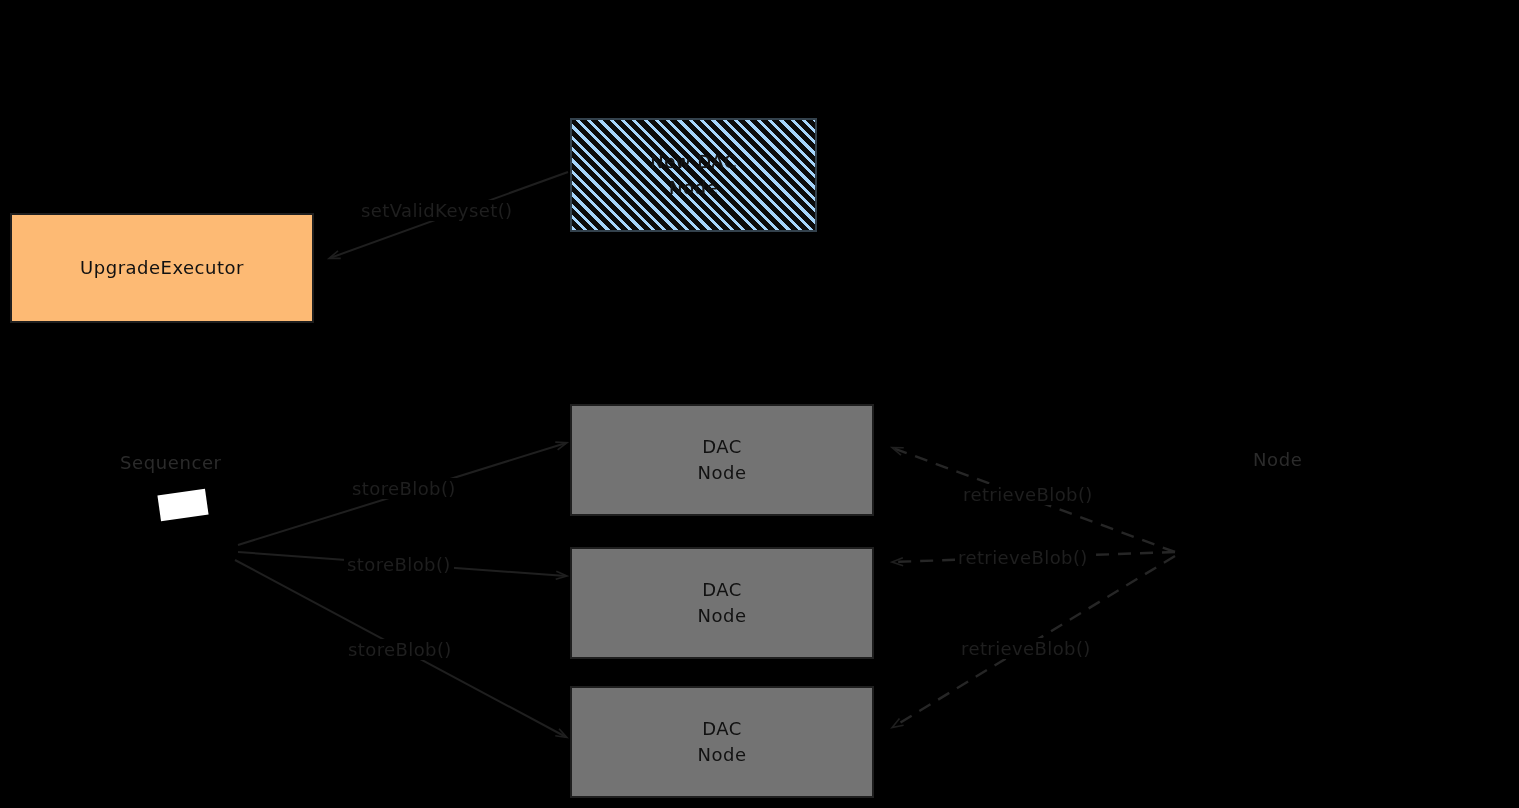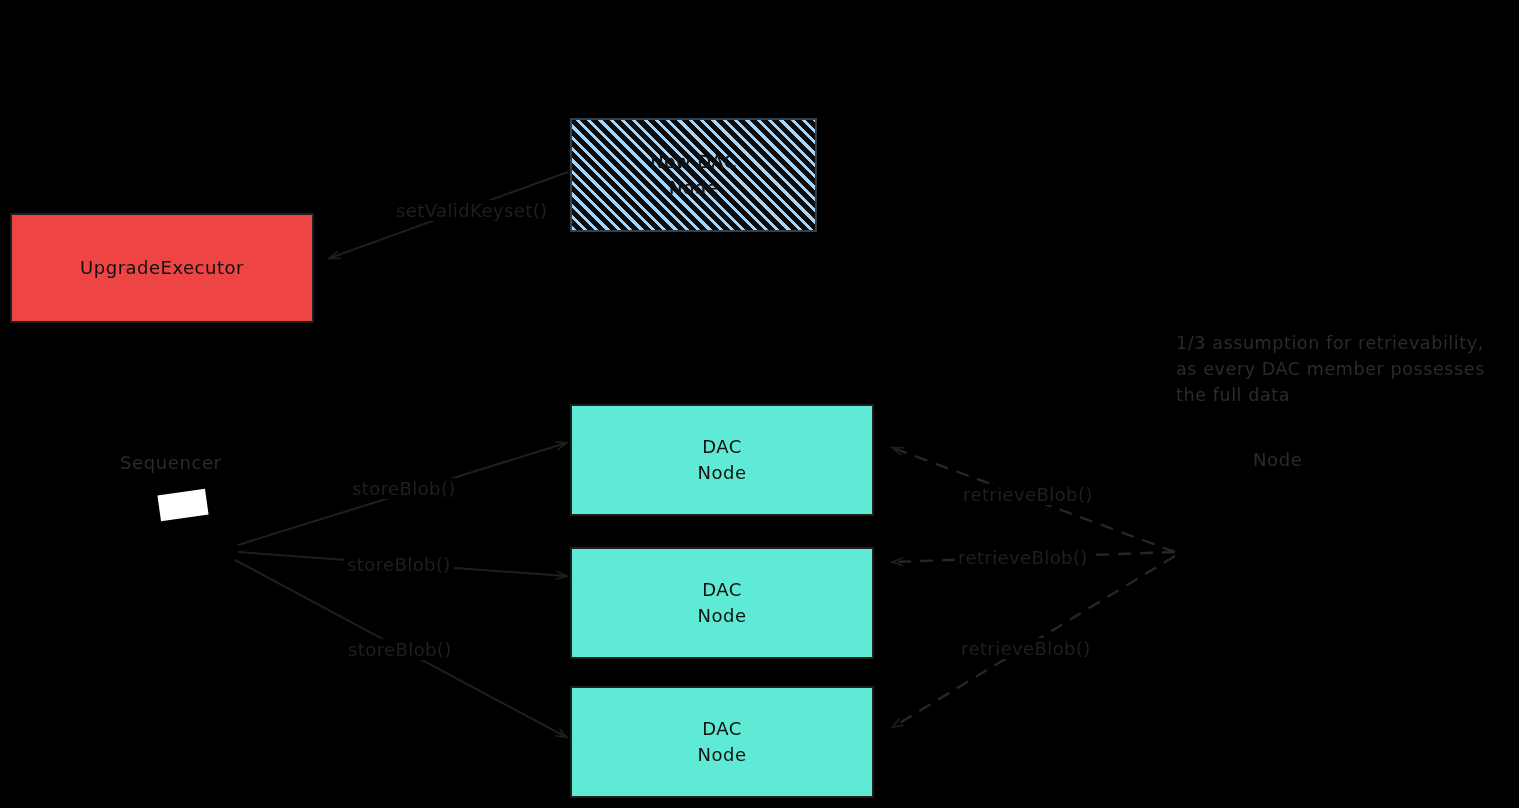--- a/index.html
+++ b/index.html
@@ -41,22 +41,22 @@
     display: flex;
     align-items: center;
     justify-content: center;
     text-align: center;
     color: #111111;
     font-size: 18px;
     line-height: 26px;
     letter-spacing: 0.5px;
     white-space: pre-line;
   }
-  .box-pink   { background: #ef4444; }
-  .box-blue   { background: #5eead4; }
+  .box-pink   { background: #fdba74; }
+  .box-blue   { background: #737373; }
   .box-hatch  {
     background-color: #0b0b0b;
     background-image: repeating-linear-gradient(
         45deg,
         #a6d5fb 0px, #a6d5fb 3px,
         #0b0b0b 3px, #0b0b0b 8px);
     border-color: #33414c;
     color: #1b1b1b;
   }
   .box-hatch .box-text {
@@ -128,23 +128,20 @@
     <g>
       <path d="M1175,552 L893,562" fill="none" stroke="#262626" stroke-width="2.4" stroke-dasharray="13 9" marker-end="url(#arrowSolid)"></path>
     </g>
 
     <g>
       <path d="M1175,556 L893,727" fill="none" stroke="#262626" stroke-width="2.4" stroke-dasharray="13 9" marker-end="url(#arrowSolid)"></path>
     </g>
   </svg>
 
 
-  <div class="note" style="left:1176px; top:330px; width:340px;">1/3 assumption for retrievability,
-as every DAC member possesses
-the full data</div>
 
 
   <div class="box box-hatch" style="left:570px; top:118px; width:247px; height:114px;">
     <span class="box-text">New DAC
 Node</span>
   </div>
 
   <div class="box box-pink" style="left:10px; top:213px; width:304px; height:110px;">
     <span class="box-text">UpgradeExecutor</span>
   </div>
@@ -162,21 +159,21 @@
   <div class="box box-blue" style="left:570px; top:686px; width:304px; height:112px;">
     <span class="box-text">DAC
 Node</span>
   </div>
 
   <div class="plain-label" style="left:120px; top:436px;margin-top:16px;">Sequencer</div>
   <div class="seq-bar" style="left:159px; top:492px; width:48px; height:26px;"></div>
 
   <div class="plain-label" style="left:1253px; top:449px;">Node</div>
 
-  <div class="edge-label" style="left:358px; top:200px;margin-left:35px;">setValidKeyset()</div>
+  <div class="edge-label" style="left:358px; top:200px;">setValidKeyset()</div>
 
   <div class="edge-label" style="left:349px; top:478px;">storeBlob()</div>
   <div class="edge-label" style="left:344px; top:554px;">storeBlob()</div>
   <div class="edge-label" style="left:345px; top:639px;">storeBlob()</div>
 
   <div class="edge-label" style="left:960px; top:484px;">retrieveBlob()</div>
   <div class="edge-label" style="left:955px; top:547px;">retrieveBlob()</div>
   <div class="edge-label" style="left:958px; top:638px;">retrieveBlob()</div>
 
 </div>

